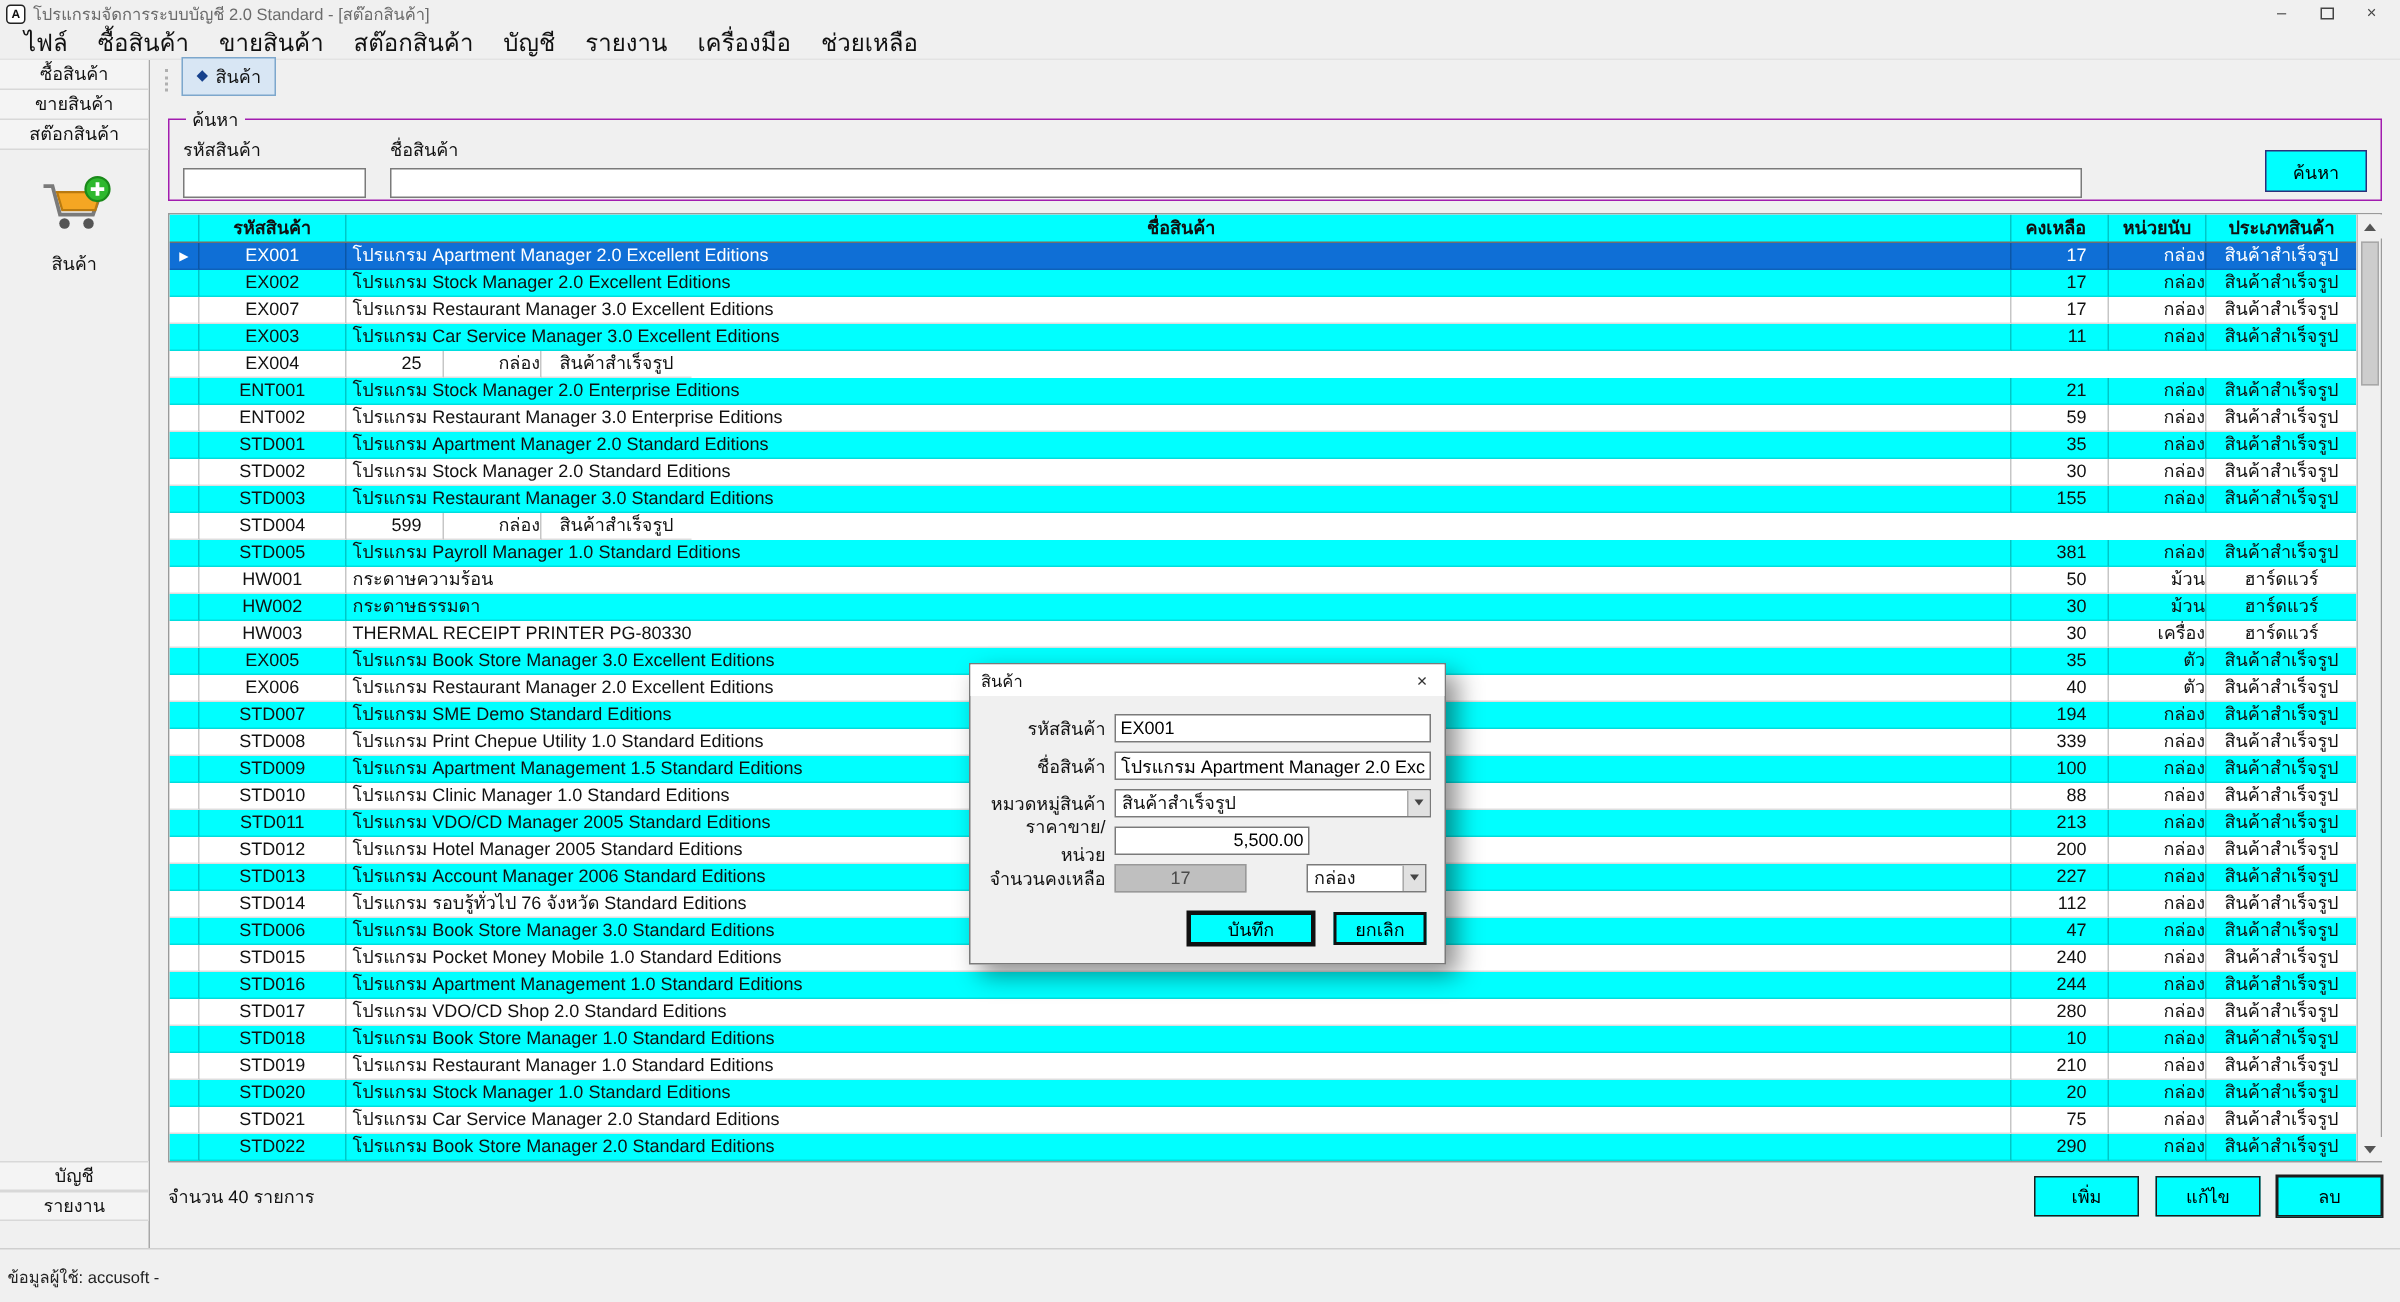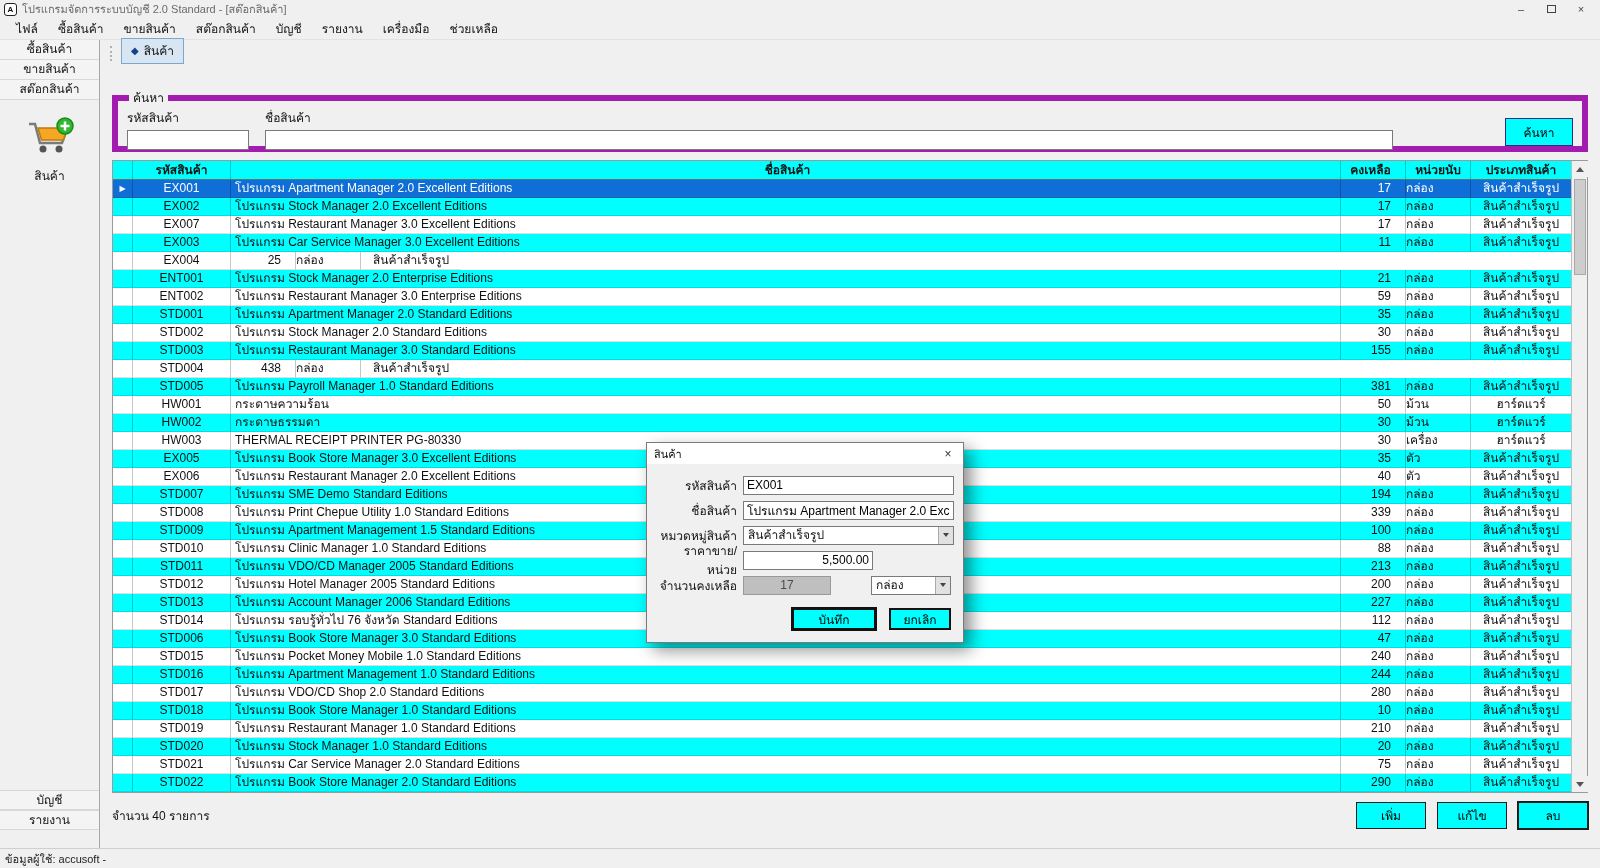--- a/index.html
+++ b/index.html
@@ -12,42 +12,42 @@
   .titlebar { height:18px; display:flex; align-items:center; padding-left:4px; background:#f0f0f0; }
   .app-logo { width:13px; height:13px; border:1px solid #222; border-radius:3px; font-size:8px; font-weight:bold;
               display:flex; align-items:center; justify-content:center; margin-right:5px; background:#fff; color:#111; flex:none; }
   .title-text { font-size:11px; color:#6b6b6b; flex:1; white-space:nowrap; overflow:hidden; }
   .win-controls { display:flex; margin-right:4px; }
   .win-btn { width:30px; height:16px; display:flex; align-items:center; justify-content:center; color:#444; font-size:11px; }
   .maxbox { width:9px; height:8px; border:1px solid #444; display:inline-block; }
 
   
   .menubar { height:22px; display:flex; align-items:center; background:#f0f0f0; padding-left:6px; border-bottom:1px solid #e3e3e3; }
-  .menu-item { padding:2px 10px; font-size:12px; color:#111; white-space:nowrap; }
+  .menu-item { padding:2px 10px; font-size:16px; color:#111; white-space:nowrap; }
 
   
   .main { flex:1; display:flex; min-height:0; }
 
   .sidebar { width:100px; flex:none; background:#f0f0f0; border-right:1px solid #a8a8a8; display:flex; flex-direction:column; padding-bottom:18px; }
   .side-item { height:20px; line-height:19px; text-align:center; border-bottom:1px solid #d8d8d8; background:#f4f4f4; font-size:12px; }
   .cart-block { padding:16px 0 6px; display:flex; flex-direction:column; align-items:center; gap:5px; }
   .cart-label { font-size:12px; }
   .side-spacer { flex:1; }
   .side-bottom .side-item { border-top:1px solid #d8d8d8; }
 
   .content { flex:1; display:flex; flex-direction:column; background:#f0f0f0; min-width:0; }
 
   
   .tabstrip { height:24px; display:flex; align-items:flex-end; padding-left:10px; }
   .grip { width:4px; height:15px; border-left:2px dotted #b0b0b0; margin:0 7px 3px 0; }
   .tab { display:flex; align-items:center; gap:5px; padding:2px 9px 3px; background:#d8e6f4; border:1px solid #7da7cc; font-size:12px; margin-bottom:0; }
   .diamond { color:#16418c; font-size:10px; line-height:1; }
 
   
-  .searchbox { margin:24px 12px 8px; border:6px solid #a21caf; height:64px; padding:1px 9px 0; background:#f0f0f0; }
+  .searchbox { margin:6px 12px 8px; border:1px solid #a21caf; height:64px; padding:1px 9px 0; background:#f0f0f0; }
   .searchbox legend { font-size:12px; padding:0 4px; margin-left:2px; }
   .search-row { display:flex; align-items:flex-end; }
   .sgroup { display:flex; flex-direction:column; }
   .sgroup label { font-size:12px; margin-bottom:3px; }
   .sgroup input { height:20px; border:1px solid #7a7a7a; font-size:12px; padding:0 4px; background:#fff; }
   .sg-code { width:122px; margin-right:16px; }
   .sg-name { width:1128px; }
 
   .btn { background:var(--cyan,#00ffff); color:#000; font-size:12px; display:flex; align-items:center; justify-content:center; cursor:default; }
   .search-btn { width:68px; height:28px; margin-left:auto; border:1px solid #2e2e7a; align-self:center; margin-top:6px; }
@@ -58,40 +58,40 @@
   .grid-header { display:flex; height:19px; flex:none; background:var(--cyan,#00ffff); border-bottom:1px solid #6f6f6f; font-weight:bold; }
   .grid-header .cell { display:flex; align-items:center; justify-content:center; border-bottom:none; }
   .grid-row { display:flex; height:18px; flex:none; background:#fff; }
   .grid-row.cyan { background:var(--cyan,#00ffff); }
   .grid-row.selected { background:var(--sel,#0f6fd6); color:#fff; }
   .cell { font-size:12px; line-height:17px; border-right:1px solid rgba(0,0,0,.22); border-bottom:1px solid rgba(0,0,0,.13); overflow:hidden; white-space:nowrap; }
   .cell.sel  { width:20px; flex:none; text-align:center; font-size:8px; line-height:18px; }
   .cell.code { width:98px; flex:none; text-align:center; }
   .cell.name { flex:1; padding-left:4px; min-width:0; }
   .cell.qty  { width:65px; flex:none; text-align:right; padding-right:14px; }
-  .cell.unit { width:65px; flex:none; text-align:left; }
+  .cell.unit { width:65px; flex:none; text-align:right; }
   .cell.type { width:100px; flex:none; text-align:center; border-right:none; }
 
   .scrollbar { width:16px; flex:none; background:#f0f0f0; border-left:1px solid #bdbdbd; display:flex; flex-direction:column; align-items:center; }
   .sb-btn { width:16px; height:16px; display:flex; align-items:center; justify-content:center; background:#f0f0f0; }
   .sb-thumb { width:12px; height:96px; background:#cdcdcd; border:1px solid #a8a8a8; margin-top:2px; }
   .sb-track { flex:1; }
   .tri-up   { width:0; height:0; border-left:4px solid transparent; border-right:4px solid transparent; border-bottom:5px solid #555; }
   .tri-down { width:0; height:0; border-left:4px solid transparent; border-right:4px solid transparent; border-top:5px solid #555; }
   .tri-sm-down { width:0; height:0; border-left:3.5px solid transparent; border-right:3.5px solid transparent; border-top:4px solid #444; }
 
   
   .content-footer { display:flex; align-items:center; margin:9px 12px 0; }
   .row-count { font-size:12px; }
   .footer-btns { margin-left:auto; display:flex; gap:11px; }
   .footer-btn { width:70px; height:27px; border:1px solid #1d1d1d; }
   .footer-btn.focused { box-shadow:0 0 0 1px #1d1d1d; }
 
   
-  .statusbar { height:20px; flex:none; border-top:1px solid #cfcfcf; display:flex; align-items:center; padding-left:5px; font-size:11px; color:#222; background:#f0f0f0; }
+  .statusbar { height:36px; flex:none; border-top:1px solid #cfcfcf; display:flex; align-items:center; padding-left:5px; font-size:11px; color:#222; background:#f0f0f0; }
 
   
   .dialog { position:absolute; left:646px; top:442px; width:318px; background:#f0f0f0; border:1px solid #7a7a7a; box-shadow:7px 7px 16px rgba(0,0,0,.45); }
   .dialog-titlebar { height:21px; background:#fff; display:flex; align-items:center; padding-left:7px; }
   .dialog-title { font-size:11px; flex:1; }
   .dialog-close { width:30px; height:20px; display:flex; align-items:center; justify-content:center; font-size:12px; color:#333; }
   .dialog-body { padding:10px 12px 12px; }
   .field-row { display:flex; align-items:center; margin-bottom:3px; height:22px; }
   .field-label { width:78px; flex:none; text-align:right; margin-right:6px; font-size:12px; }
   .field-area { width:211px; display:flex; align-items:center; }
@@ -274,21 +274,21 @@
                 <div class="cell sel"></div>
                 <div class="cell code">STD003</div>
                 <div class="cell name">โปรแกรม Restaurant Manager 3.0 Standard Editions</div>
                 <div class="cell qty">155</div>
                 <div class="cell unit">กล่อง</div>
                 <div class="cell type">สินค้าสำเร็จรูป</div>
               </div>
               <div class="grid-row white">
                 <div class="cell sel"></div>
                 <div class="cell code">STD004</div>
-                <div class="cell qty">438</div>
+                <div class="cell qty">599</div>
                 <div class="cell unit">กล่อง</div>
                 <div class="cell type">สินค้าสำเร็จรูป</div>
               </div>
               <div class="grid-row cyan">
                 <div class="cell sel"></div>
                 <div class="cell code">STD005</div>
                 <div class="cell name">โปรแกรม Payroll Manager 1.0 Standard Editions</div>
                 <div class="cell qty">381</div>
                 <div class="cell unit">กล่อง</div>
                 <div class="cell type">สินค้าสำเร็จรูป</div>

